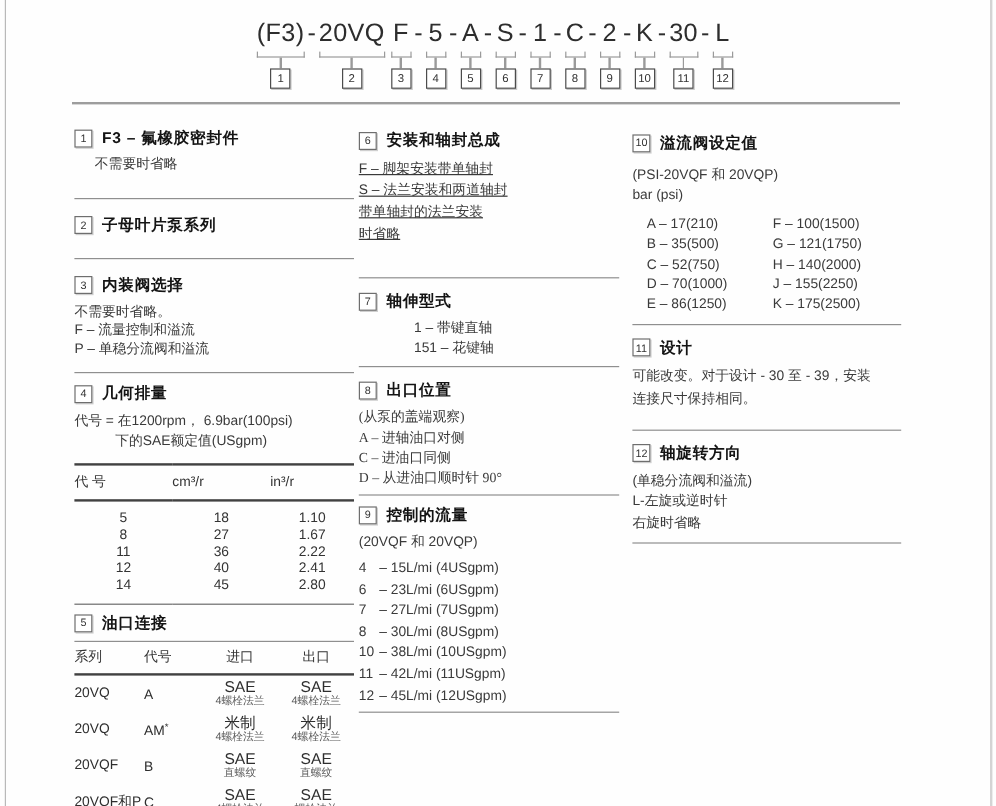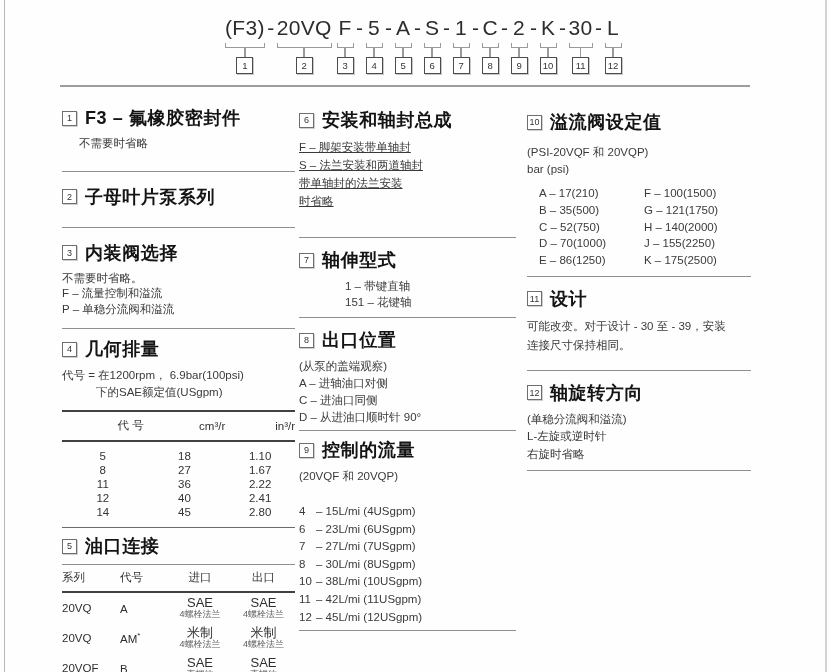--- a/index.html
+++ b/index.html
@@ -4,21 +4,21 @@
 <style>
   * { margin:0; padding:0; box-sizing:border-box; }
   html,body { width:830px; height:672px; background:#fff; overflow:hidden;
     font-family:"Liberation Sans","DejaVu Sans",sans-serif; color:#333; }
   .page { position:relative; width:830px; height:672px; background:#fefefe; }
   .edge-left  { position:absolute; left:4px; top:0; width:1px; height:672px; background:#b9b9b9; }
   .edge-right { position:absolute; left:825px; top:0; width:2px; height:672px; background:#d4d4d4; }
   .top-rule { position:absolute; left:60px; top:85px; width:690px; border-top:2.5px solid #9d9d9d; }
 
   
-  .code-area { position:absolute; left:220px; top:15px; display:flex; align-items:flex-start; }
+  .code-area { position:absolute; left:209px; top:15px; display:flex; align-items:flex-start; }
   .seg { display:flex; flex-direction:column; align-items:center; }
   .seg-text { font-size:21px; line-height:26px; color:#2d2d2d; white-space:pre; letter-spacing:0.3px; }
   .sep { font-size:21px; line-height:26px; color:#2d2d2d; min-width:5px; text-align:center; padding:0 2.5px; }
   .bracket { align-self:stretch; height:5px; margin-top:2px;
     border-left:1.5px solid #9a9a9a; border-right:1.5px solid #9a9a9a; border-bottom:1.5px solid #9a9a9a; }
   .stem { width:1.5px; height:9px; background:#9a9a9a; }
   .numbox { width:17px; height:17px; border:1.4px solid #4c4c4c; background:#fff;
     display:flex; align-items:center; justify-content:center; font-size:9.5px; color:#333;
     box-shadow:1px 1px 0 #c9c9c9; }
 
@@ -26,48 +26,48 @@
   .col { position:absolute; top:96px; }
   .col1 { left:62px;  width:233px; }
   .col2 { left:299px; width:217px; }
   .col3 { left:527px; width:224px; }
   .rule { border-top:1.5px solid #8f8f8f; }
 
   .sec-header { display:flex; align-items:center; margin-bottom:6px; }
   .secnum { flex:none; width:15px; height:15px; border:1px solid #6e6e6e; background:#fff;
     display:flex; align-items:center; justify-content:center; font-size:9px; color:#333;
     margin-right:8px; box-shadow:1px 1px 0 #cfcfcf; }
-  .sec-title { font-weight:bold; font-size:18px; color:#141414; letter-spacing:0.6px; }
+  .sec-title { font-weight:bold; font-size:13px; color:#141414; letter-spacing:0.6px; }
   .line { font-size:11.5px; color:#3a3a3a; line-height:15.5px; }
 
   .s1 { padding:10px 0 19px; }  .s1 .line { padding-left:17px; }
   .s2 { padding:13px 0 12px; }
   .s3 { padding:13px 0 11px; }  .s3 .line { line-height:15.5px; }
   .s4 { padding:8px 0 0; }      .s4 .line { line-height:17px; } .s4 .line + .line { padding-left:34px; }
   .s5 { padding:6px 0 0; }
   .s6 { padding:12px 0 27px; }  .s6 .line { line-height:18px;text-decoration:underline; }
   .s7 { padding:10px 0 7px; }   .s7 .line { line-height:16px;margin-left:46px; }
-  .s8 { padding:10px 0 4px; }   .s8 .line { line-height:17px; } .s8 .line:first-of-type { margin-bottom:3px; }
-  .s9 { padding:7px 0 5px; }    .s9 .line { line-height:17px; margin-bottom:19px; }
+  .s8 { padding:10px 0 4px; }   .s8 .line { line-height:17px;font-family:Liberation Serif, serif; } .s8 .line:first-of-type { margin-bottom:3px; }
+  .s9 { padding:7px 0 5px; }    .s9 .line { line-height:17px; margin-bottom:6px; }
   .s10 { padding:14px 0 7px; }  .s10 .line { line-height:17px; } .s10 .sec-header { margin-bottom:10px; }
   .s11 { padding:10px 0 14px; } .s11 .line { line-height:19.5px; }
   .s12 { padding:10px 0 7px; }  .s12 .line { line-height:17.5px; }
 
   .flow-line { font-size:11.5px; color:#3a3a3a; line-height:15.6px; margin-top:2px; }
   .fc { display:inline-block; min-width:17px; }
 
   .pressure { display:flex; margin-top:7px;margin-left:12px; }
   .pcol { width:105px; }
   .pcol + .pcol { width:auto; }
   .pline { font-size:11.5px; color:#3a3a3a; line-height:16.8px; }
 
   table.disp { width:100%; border-collapse:collapse; margin-top:9px;
     border-top:2.5px solid #414141; border-bottom:1.8px solid #6c6c6c; }
   table.disp th { font-size:11.5px; font-weight:400; color:#333; padding:6px 0 7px;
-    border-bottom:2.5px solid #414141; text-align:right; }
+    border-bottom:2.5px solid #414141; text-align:left; }
   table.disp td { font-size:11.5px; color:#333; text-align:center; padding:1px 0; }
   table.disp tbody tr:first-child td { padding-top:8px; }
   table.disp tbody tr:last-child td  { padding-bottom:9px; }
 
   .ports { margin-top:4px; border-top:1.5px solid #8f8f8f; border-bottom:1.5px solid #8f8f8f; }
   .ports-head { display:grid; grid-template-columns:58px 48px 64px 63px;
     font-size:11.5px; color:#333; padding:5px 0 6px; border-bottom:2.5px solid #414141; }
   .ports-head .h-in, .ports-head .h-out { text-align:center; }
   .prow { display:grid; grid-template-columns:58px 48px 64px 63px; align-items:center; padding:3.5px 0; }
   .pseries, .pcodecell { font-size:11.5px; color:#2e2e2e; }

